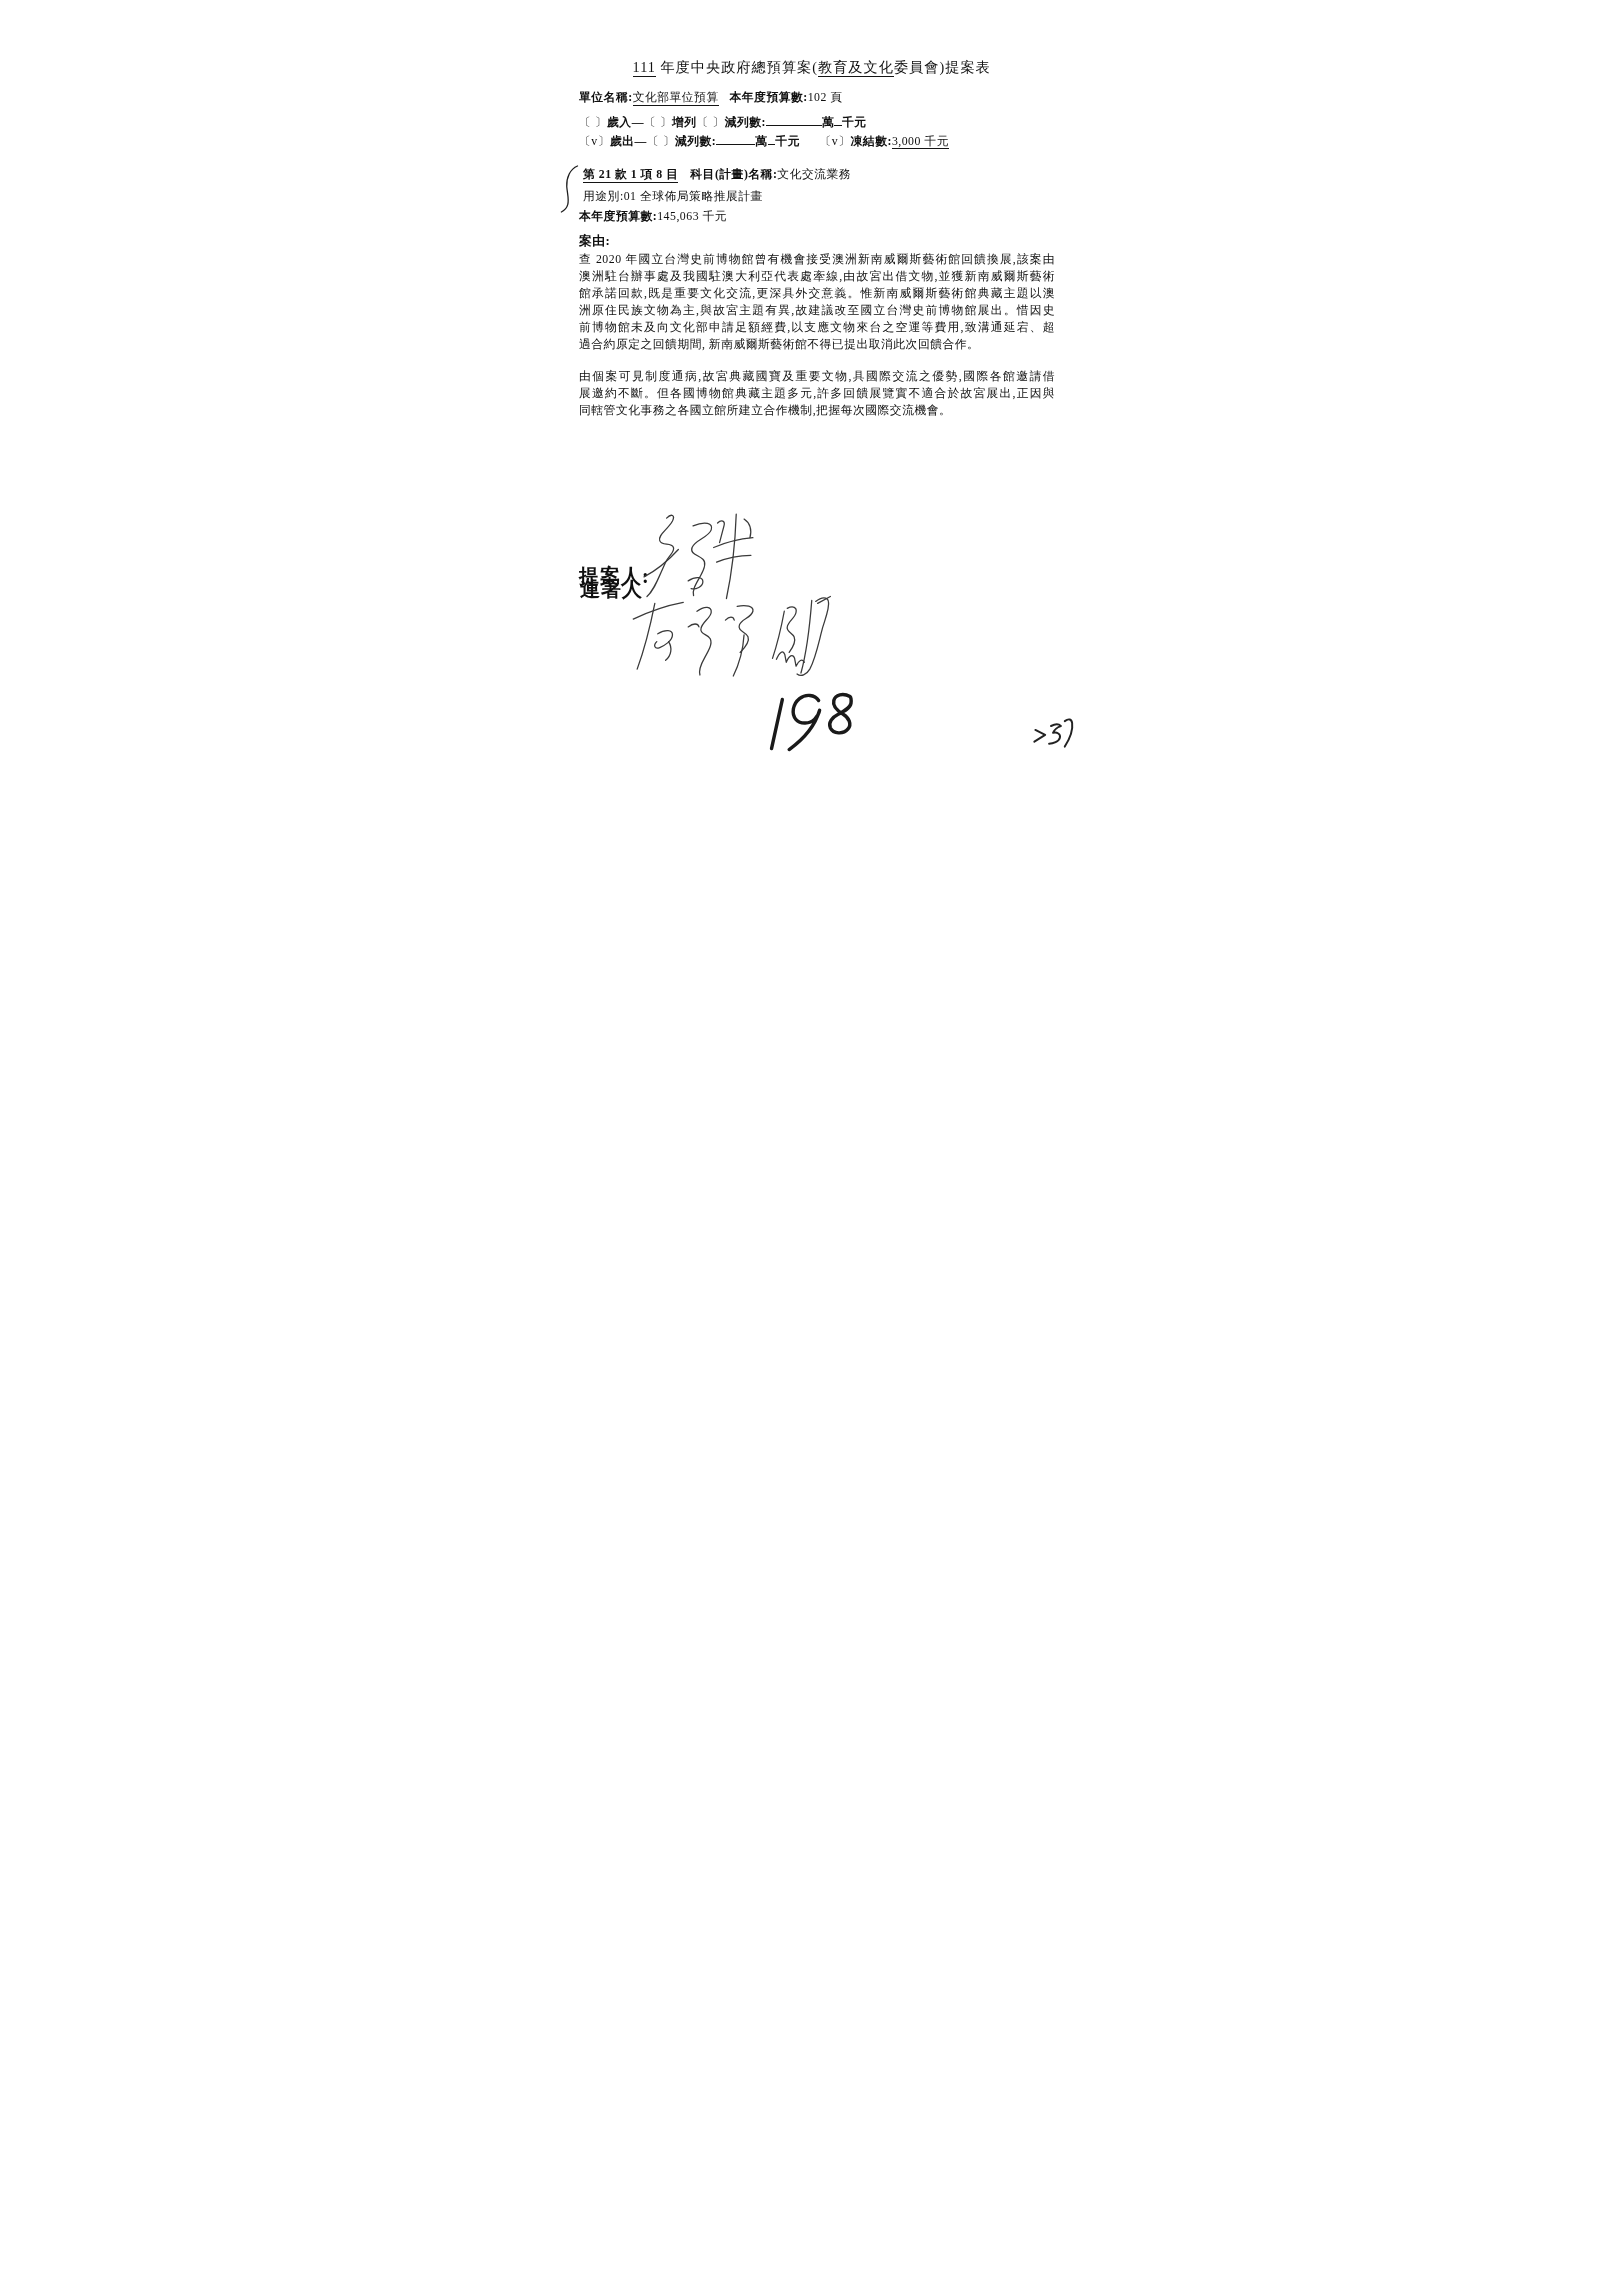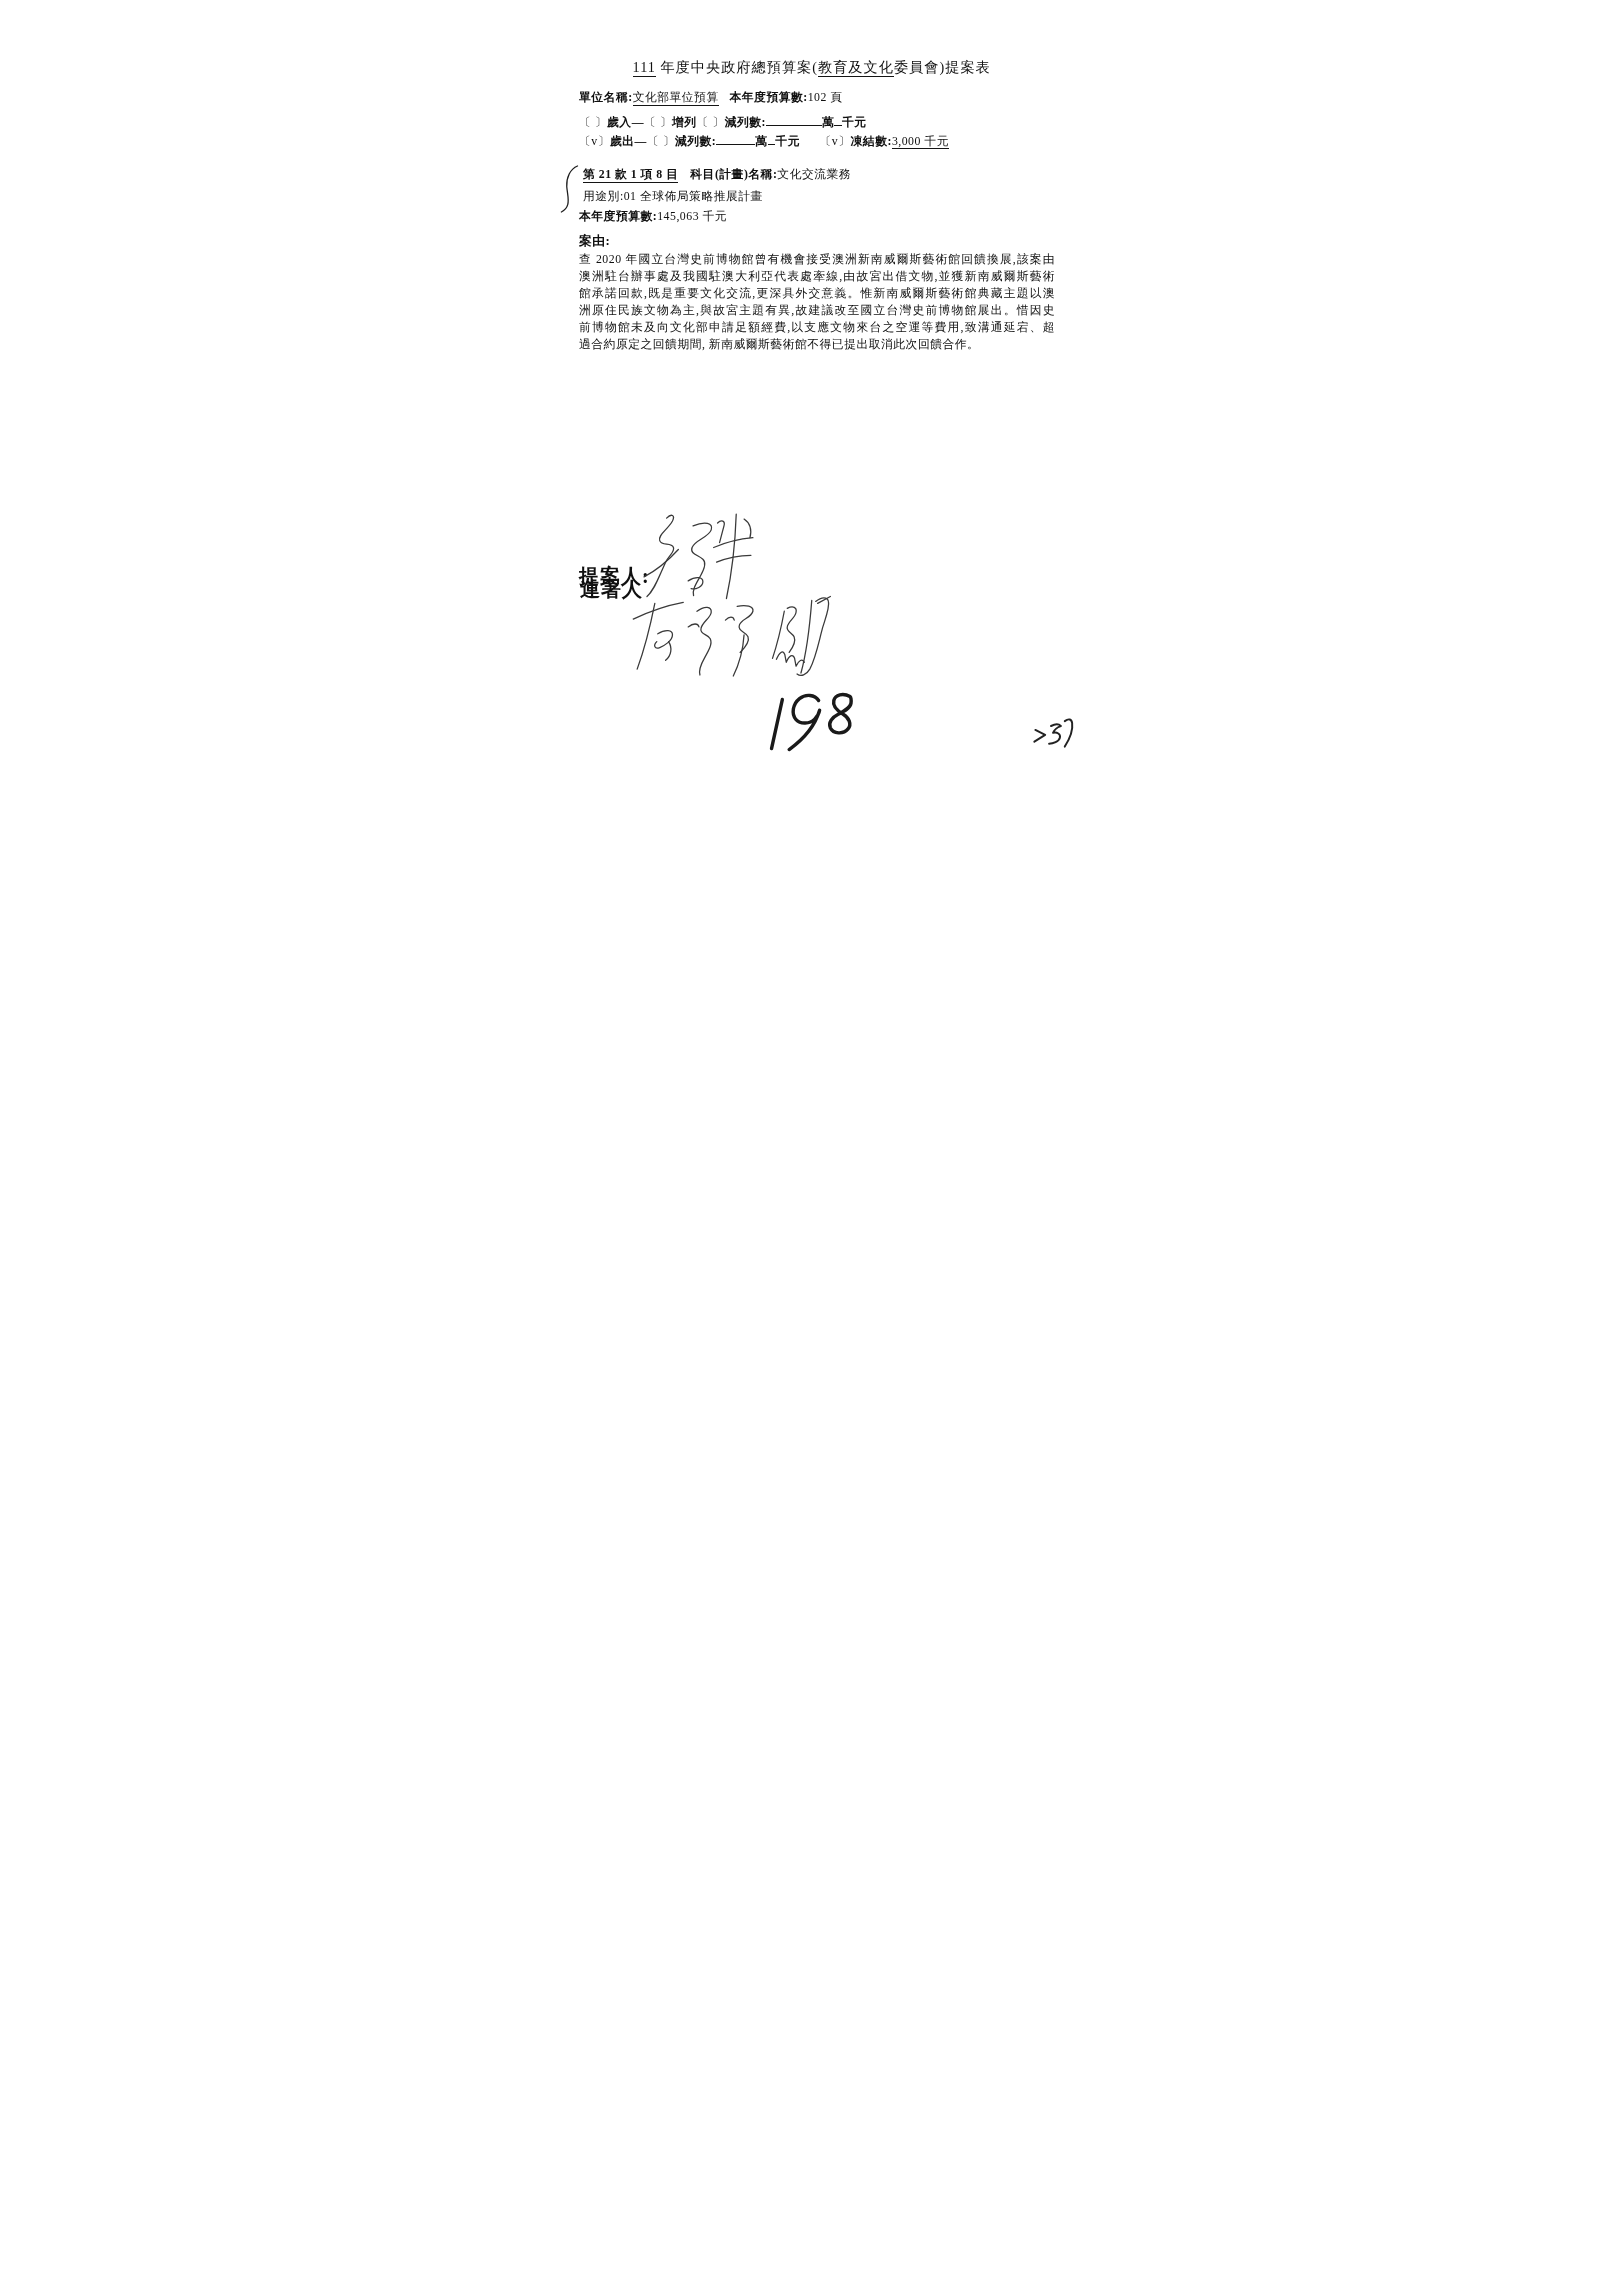--- a/index.html
+++ b/index.html
@@ -59,20 +59,25 @@
 
   <div class="para" style="top:239px;">
     <div class="jline">查 2020 年國立台灣史前博物館曾有機會接受澳洲新南威爾斯藝術館回饋換展,該案由</div>
     <div class="jline">澳洲駐台辦事處及我國駐澳大利亞代表處牽線,由故宮出借文物,並獲新南威爾斯藝術</div>
     <div class="jline">館承諾回款,既是重要文化交流,更深具外交意義。惟新南威爾斯藝術館典藏主題以澳</div>
     <div class="jline">洲原住民族文物為主,與故宮主題有異,故建議改至國立台灣史前博物館展出。惜因史</div>
     <div class="jline">前博物館未及向文化部申請足額經費,以支應文物來台之空運等費用,致溝通延宕、超</div>
     <div class="jline last">過合約原定之回饋期間, 新南威爾斯藝術館不得已提出取消此次回饋合作。</div>
   </div>
 
+  <div class="para" style="top:356px;">
+    <div class="jline">由個案可見制度通病,故宮典藏國寶及重要文物,具國際交流之優勢,國際各館邀請借</div>
+    <div class="jline">展邀約不斷。但各國博物館典藏主題多元,許多回饋展覽實不適合於故宮展出,正因與</div>
+    <div class="jline last">同轄管文化事務之各國立館所建立合作機制,把握每次國際交流機會。</div>
+  </div>
 
 
   <div class="t label-big" style="left:38px;top:552px;">提案人:</div>
 
   <div class="t label-big" style="left:39px;top:565px;">連署人</div>
 
   <svg class="ink sig" width="541" height="765" viewBox="0 0 1103 1560">
     <g>
       <path d="M256,1032 C266,1022 274,1026 268,1038 C258,1056 238,1066 242,1078 C246,1090 266,1080 270,1092 C273,1101 262,1106 254,1122 C240,1152 232,1178 216,1192"></path>
       <path d="M210,1152 C236,1138 260,1118 280,1096"></path>

